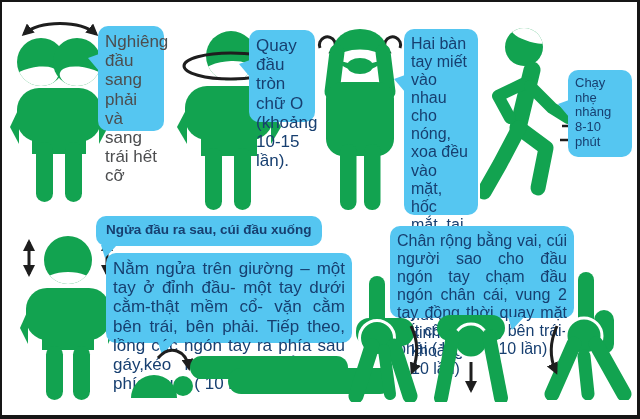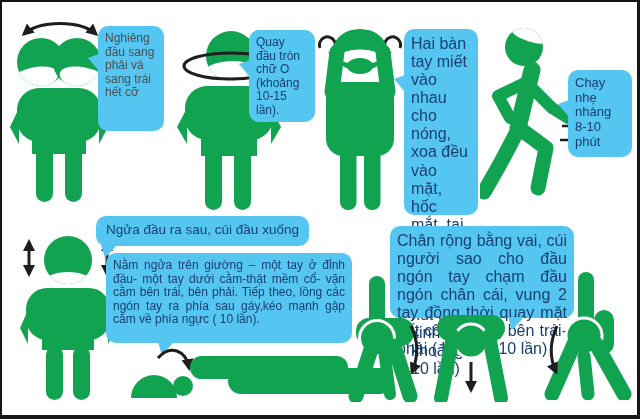--- a/index.html
+++ b/index.html
@@ -5,38 +5,38 @@
   html,body{margin:0;padding:0;background:#e8e8e8;}
   .canvas{
     position:relative;width:640px;height:419px;margin:0 auto;
     background:#ffffff;box-sizing:border-box;
     border:solid #161616;border-width:2px 3px 4px 2px;
     overflow:hidden;
     font-family:"Liberation Sans","DejaVu Sans",sans-serif;
   }
   .bubble{
     position:absolute;background:#55c6f1;border-radius:10px;
-    color:#173f70;font-size:12px;line-height:1.13;
+    color:#173f70;font-size:17px;line-height:1.13;
     padding:6px 7px;box-sizing:border-box;
   }
   .bubble .txt{display:block;}
   .tail{position:absolute;width:0;height:0;}
   
   .tail-left{left:-10px;border-top:4px solid transparent;border-bottom:13px solid transparent;border-right:11px solid #55c6f1;}
   
   .tail-down{bottom:-12px;border-top:13px solid #55c6f1;border-left:4px solid transparent;border-right:12px solid transparent;}
   .b1{left:96px;top:24px;width:66px;height:105px;color:#4c4d4f;}
   .b1 .tail-left{top:28px;}
   .b2{left:247px;top:28px;width:66px;height:92px;}
   .b2 .tail-left{top:30px;}
   .b3{left:402px;top:27px;width:74px;height:186px;font-size:16px;}
   .b3 .tail-left{top:46px;}
   .b4{left:566px;top:26px;width:64px;height:87px;font-size:13px;margin-top:42px;}
   .b4 .tail-left{top:30px;}
-  .b5{left:94px;top:214px;height:30px;font-size:13.5px;padding:6px 10px;white-space:nowrap;}
+  .b5{left:94px;top:214px;height:30px;font-size:13.5px;padding:6px 10px;white-space:nowrap;font-weight:bold;}
   .b5 .tail-down{left:5px;}
   .b6{left:104px;top:251px;width:246px;height:90px;text-align:justify;}
   .b6 .tail-down{left:52px;}
   .b7{left:388px;top:224px;width:184px;height:92px;font-size:16px;text-align:justify;}
   .b7 .tail-down{left:118px;}
   .fig{position:absolute;}
 </style>
 </head>
 <body>
 

